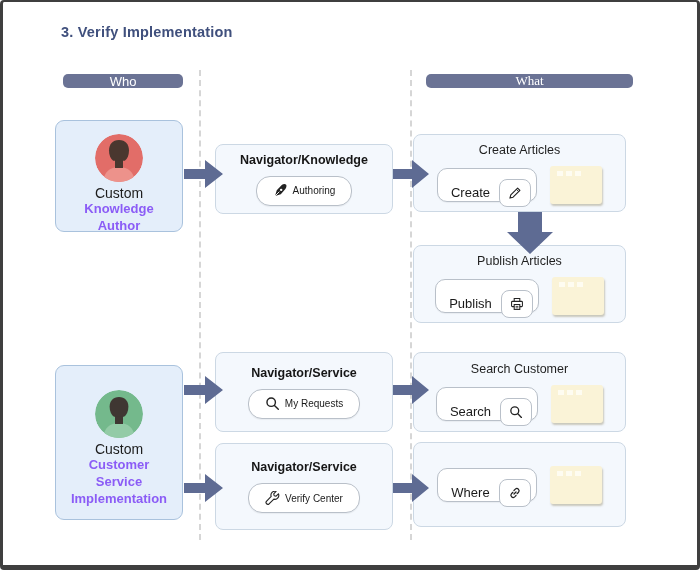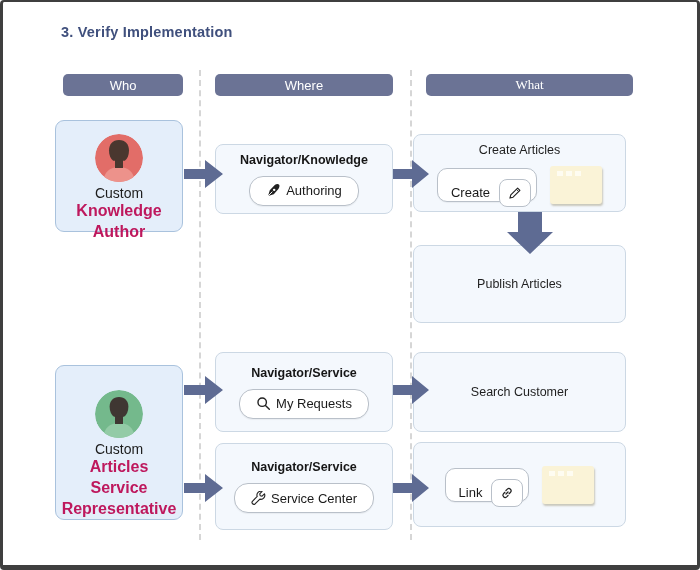--- a/index.html
+++ b/index.html
@@ -8,40 +8,40 @@
     background:#ffffff;
     border-style:solid;border-color:#3f3f3f;border-width:2px 3px 5px 3px;
     border-radius:4px;overflow:hidden;
     font-family:"Liberation Sans",sans-serif;
   }
   .page-title{
     position:absolute;left:58px;top:22px;
     font-size:14.5px;font-weight:bold;color:#40507d;letter-spacing:.2px;
   }
   .col-header{
-    position:absolute;top:72px;height:22px;border-radius:5px;
+    position:absolute;top:72px;height:14px;border-radius:5px;
     background:#6b7395;color:#ffffff;font-size:13px;
     display:flex;align-items:center;justify-content:center;
   }
   #hdr-who{left:60px;width:120px;}
   #hdr-where{left:212px;width:178px;}
   #hdr-what{left:423px;width:207px;font-family:Liberation Serif, serif;}
   .divider{position:absolute;top:68px;height:470px;width:0;border-left:2px dashed #d6d6d6;}
   #div-1{left:196px;} #div-2{left:407px;}
 
   .persona{
     position:absolute;left:52px;width:128px;box-sizing:border-box;
     background:#e4eefa;border:1px solid #a9c2dd;border-radius:9px;
     display:flex;flex-direction:column;align-items:center;text-align:center;
   }
   #persona-0{top:118px;height:112px;padding-top:13px;}
   #persona-1{top:363px;height:155px;padding-top:24px;}
   .avatar{width:48px;height:48px;border-radius:50%;overflow:hidden;flex:0 0 auto;}
   .p-line1{margin-top:3px;font-size:14px;color:#1c1c1c;}
-  .p-line2{font-size:16px;font-weight:bold;color:#be185d;line-height:1.3;padding:0 8px;}
+  .p-line2{font-size:13px;font-weight:bold;color:#8b5cf6;line-height:1.3;padding:0 8px;}
 
   .panel{
     position:absolute;box-sizing:border-box;
     background:#f4f8fd;border:1px solid #ccd8e4;border-radius:8px;
     display:flex;flex-direction:column;align-items:center;justify-content:center;gap:9px;
   }
   .where{left:212px;width:178px;}
   #where-0{top:134px;height:70px;margin-top:8px;}
   #where-1{top:350px;height:80px;}
   #where-2{top:441px;height:87px;}
@@ -49,21 +49,21 @@
   #what-0{top:132px;height:78px;}
   #what-1{top:243px;height:78px;}
   #what-2{top:350px;height:80px;}
   #what-3{top:440px;height:85px;}
   .ptitle-b{font-size:12.5px;font-weight:bold;color:#161616;}
   .ptitle-r{font-size:12.5px;color:#1f1f1f;}
 
   .where-btn{
     display:flex;align-items:center;gap:5px;height:30px;box-sizing:border-box;
     background:#fff;border:1px solid #b9c0c9;border-radius:14px;padding:0 16px;
-    font-size:13px;color:#1a1a1a;cursor:pointer;box-shadow:0 1px 1px rgba(0,0,0,.05);
+    font-size:10px;color:#1a1a1a;cursor:pointer;box-shadow:0 1px 1px rgba(0,0,0,.05);
   }
   .what-row{display:flex;align-items:center;gap:13px;}
   .what-btn{
     display:flex;align-items:center;gap:9px;height:34px;box-sizing:border-box;
     background:#fff;border:1px solid #b9c0c9;border-radius:10px;padding:16px 5px 0 13px;
     font-size:13px;color:#1a1a1a;cursor:pointer;box-shadow:0 1px 1px rgba(0,0,0,.05);
   }
   .chip{
     width:30px;height:26px;border:1px solid #b9c0c9;border-radius:8px;
     display:flex;align-items:center;justify-content:center;background:#fff;
@@ -86,21 +86,20 @@
   .icon{display:block;}
 </style>
 </head>
 <body>
 
 <div class="frame">
 
   <div class="page-title">3. Verify Implementation</div>
 
   <div class="col-header" id="hdr-who">Who</div>
-  <div class="col-header" id="hdr-where">Where</div>
   <div class="col-header" id="hdr-what">What</div>
 
   <div class="divider" id="div-1"></div>
   <div class="divider" id="div-2"></div>
 
   <div class="persona" id="persona-0">
     <span class="avatar">
       <svg class="icon" width="48" height="48" viewBox="0 0 48 48">
         <circle cx="24" cy="24" r="24" fill="#e26d68"></circle>
         <path d="M8 48c1-10 7-15 16-15s15 5 16 15z" fill="#ed928b"></path>
@@ -115,21 +114,21 @@
   <div class="persona" id="persona-1">
     <span class="avatar">
       <svg class="icon" width="48" height="48" viewBox="0 0 48 48">
         <circle cx="24" cy="24" r="24" fill="#74b98c"></circle>
         <path d="M8 48c1-10 7-15 16-15s15 5 16 15z" fill="#93cba6"></path>
         <rect x="20" y="24" width="8" height="10" fill="#3f3732"></rect>
         <path d="M24 7c-5.8 0-9.4 4-9.4 9.8 0 4.8 1.9 8.3 4.4 10h10c2.5-1.7 4.4-5.2 4.4-10C33.4 11 29.8 7 24 7z" fill="#3f3732"></path>
       </svg>
     </span>
     <div class="p-line1">Custom</div>
-    <div class="p-line2">Articles Service Representative</div>
+    <div class="p-line2">Customer Service Implementation</div>
   </div>
 
   <div class="panel where" id="where-0">
     <div class="ptitle-b">Navigator/Knowledge</div>
     <button class="where-btn">
       <span>
         <svg class="icon" width="15" height="15" viewBox="0 0 16 16">
           <path d="M9.6 1.8c1.9-.9 3.7-.8 4.4.1.7.9.4 2.7-.8 4.4L8.3 12 2.2 13.8 4 7.7 9.6 1.8z" fill="#222"></path>
           <path d="M2.2 13.8l4.6-4.6" stroke="#fff" stroke-width="1"></path>
           <circle cx="8.7" cy="7.3" r="1.3" fill="#fff"></circle>
@@ -153,21 +152,21 @@
   </div>
 
   <div class="panel where" id="where-2">
     <div class="ptitle-b">Navigator/Service</div>
     <button class="where-btn">
       <span>
         <svg class="icon" width="15" height="15" viewBox="0 0 16 16">
           <path d="M14.3 3l-2.5 2.5-2-.5-.5-2L11.8.5a4.1 4.1 0 0 0-5.2 5.3L1.5 11a2 2 0 0 0 2.8 2.8l5.2-5.1a4.1 4.1 0 0 0 4.8-5.7z" fill="none" stroke="#222" stroke-width="1.2" stroke-linejoin="round"></path>
         </svg>
       </span>
-      <span>Service Center</span>
+      <span>Verify Center</span>
     </button>
   </div>
 
   <div class="panel what" id="what-0">
     <div class="ptitle-r">Create Articles</div>
     <div class="what-row">
       <button class="what-btn">
         <span>Create</span>
         <span class="chip">
           <svg class="icon" width="14" height="14" viewBox="0 0 16 16">
@@ -182,30 +181,70 @@
             <span></span>
             <span></span>
           </span>
         <span class="line"></span><span class="line"></span><span class="line"></span>
       </span>
     </div>
   </div>
 
   <div class="panel what" id="what-1">
     <div class="ptitle-r">Publish Articles</div>
+    <div class="what-row">
+      <button class="what-btn">
+        <span>Publish</span>
+        <span class="chip">
+          <svg class="icon" width="14" height="14" viewBox="0 0 16 16">
+            <path d="M4.8 5V1.8h6.4V5" fill="none" stroke="#222" stroke-width="1.2"></path>
+            <rect x="1.8" y="5" width="12.4" height="6" rx="1" fill="none" stroke="#222" stroke-width="1.2"></rect>
+            <rect x="4.8" y="8.6" width="6.4" height="5.6" fill="#fff" stroke="#222" stroke-width="1.2"></rect>
+            <path d="M6.4 10.8h3.2M6.4 12.4h3.2" stroke="#222" stroke-width=".9"></path>
+          </svg>
+        </span>
+      </button>
+      <span class="note">
+        <span class="dots">
+            <span></span>
+            <span></span>
+            <span></span>
+          </span>
+        <span class="line"></span><span class="line"></span><span class="line"></span>
+      </span>
+    </div>
   </div>
 
   <div class="panel what" id="what-2">
     <div class="ptitle-r">Search Customer</div>
+    <div class="what-row">
+      <button class="what-btn">
+        <span>Search</span>
+        <span class="chip">
+          <svg class="icon" width="14" height="14" viewBox="0 0 16 16">
+            <circle cx="6.6" cy="6.6" r="4.5" stroke="#222" stroke-width="1.5" fill="none"></circle>
+            <line x1="10.1" y1="10.1" x2="14.2" y2="14.2" stroke="#222" stroke-width="1.5" stroke-linecap="round"></line>
+          </svg>
+        </span>
+      </button>
+      <span class="note">
+        <span class="dots">
+            <span></span>
+            <span></span>
+            <span></span>
+          </span>
+        <span class="line"></span><span class="line"></span><span class="line"></span>
+      </span>
+    </div>
   </div>
 
   <div class="panel what" id="what-3">
     <div class="what-row">
       <button class="what-btn">
-        <span>Link</span>
+        <span>Where</span>
         <span class="chip">
           <svg class="icon" width="14" height="14" viewBox="0 0 16 16">
             <path d="M6.8 9.2l2.4-2.4" stroke="#222" stroke-width="1.4" stroke-linecap="round"></path>
             <path d="M5.6 7.2L4 8.8a2.55 2.55 0 0 0 3.6 3.6l1.6-1.6" stroke="#222" stroke-width="1.4" fill="none" stroke-linecap="round"></path>
             <path d="M10.4 8.8L12 7.2a2.55 2.55 0 0 0-3.6-3.6L6.8 5.2" stroke="#222" stroke-width="1.4" fill="none" stroke-linecap="round"></path>
           </svg>
         </span>
       </button>
       <span class="note">
         <span class="dots">

